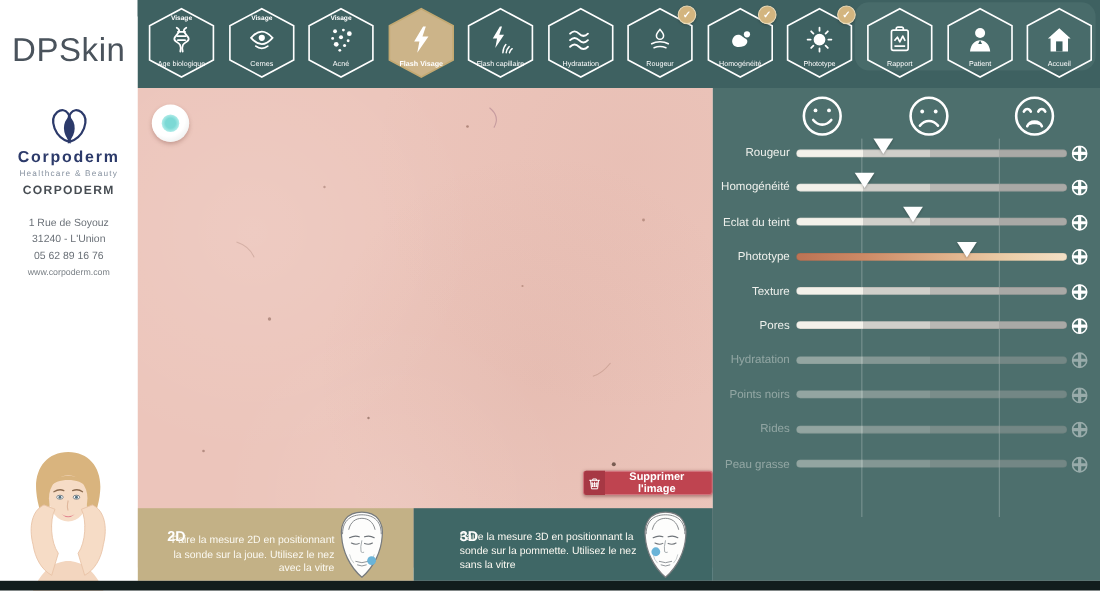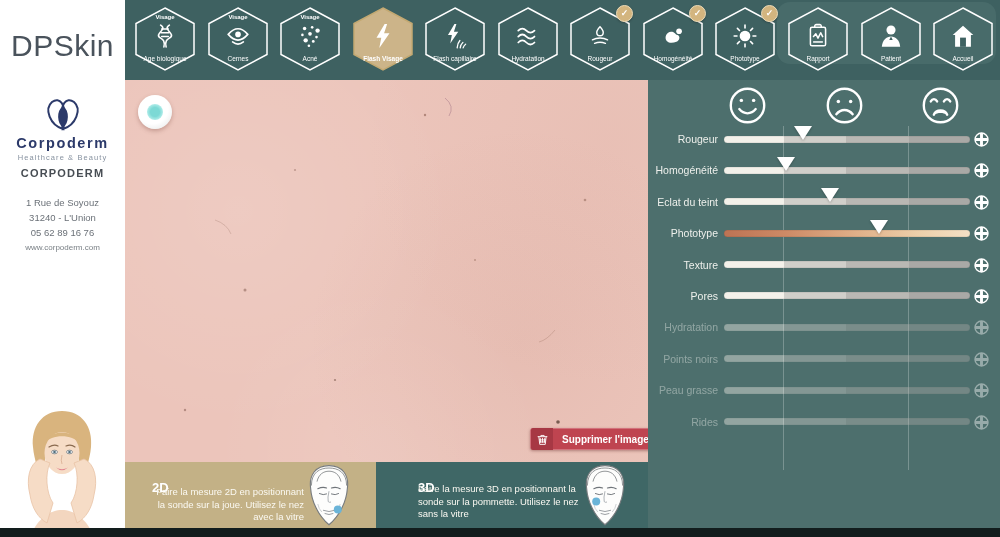--- a/index.html
+++ b/index.html
@@ -33,21 +33,21 @@
   .hex-badge{position:absolute;top:-1px;right:0;width:15px;height:15px;border-radius:50%;
     background:#d3b57f;border:1px solid #ecdcb9;color:#fff;font-size:9px;font-weight:bold;
     line-height:14px;text-align:center;box-shadow:0 1px 2px rgba(0,0,0,.25);}
   
   .viewer{position:absolute;left:125px;top:80px;width:523px;height:436px;
     background:
       radial-gradient(circle at 20% 30%, rgba(255,255,255,.10), transparent 40%),
       radial-gradient(circle at 70% 60%, rgba(180,120,105,.10), transparent 45%),
       radial-gradient(circle at 45% 85%, rgba(255,255,255,.08), transparent 35%),
       radial-gradient(circle at 85% 15%, rgba(190,130,115,.08), transparent 40%),
-      #ecc5bb; padding-left: 44px;}
+      #ecc5bb;}
   .specks{position:absolute;left:0;top:0;}
   .capture-button{position:absolute;left:13px;top:15px;width:34px;height:34px;border-radius:50%;
     background:radial-gradient(circle at 42% 38%, #ffffff 55%, #dfe3e3);
     box-shadow:0 2px 4px rgba(120,70,60,.35);cursor:pointer;}
   .capture-inner{position:absolute;left:9px;top:9px;width:16px;height:16px;border-radius:50%;
     background:radial-gradient(circle, #7cd9d5 40%, #b9efec 75%, #d9f7f5);}
   .delete-button{position:absolute;left:405px;top:348px;height:22px;display:flex;align-items:center;
     background:#bf4450;border:1px solid #d2717b;border-radius:3px;color:#fff;cursor:pointer;
     font-family:"Liberation Sans",sans-serif;font-size:10px;font-weight:bold;padding:0 12px 0 0;
     box-shadow:0 1px 3px rgba(90,30,30,.4);}
@@ -496,33 +496,33 @@
       
     </div>
     <div class="s-plus">
           <svg viewBox="0 0 16 16">
             <circle cx="8" cy="8" r="6.9" fill="none" stroke="#fff" stroke-width="1.5"></circle>
             <path d="M8 1v14M1 8h14" stroke="#fff" stroke-width="3.1"></path>
           </svg>
         </div>
   </div>
       <div class="srow disabled">
+    <div class="s-label">Rides</div>
+    <div class="s-track">
+      
+    </div>
+    <div class="s-plus">
+          <svg viewBox="0 0 16 16">
+            <circle cx="8" cy="8" r="6.9" fill="none" stroke="#fff" stroke-width="1.5"></circle>
+            <path d="M8 1v14M1 8h14" stroke="#fff" stroke-width="3.1"></path>
+          </svg>
+        </div>
+  </div>
+      <div class="srow disabled">
     <div class="s-label">Peau grasse</div>
-    <div class="s-track">
-      
-    </div>
-    <div class="s-plus">
-          <svg viewBox="0 0 16 16">
-            <circle cx="8" cy="8" r="6.9" fill="none" stroke="#fff" stroke-width="1.5"></circle>
-            <path d="M8 1v14M1 8h14" stroke="#fff" stroke-width="3.1"></path>
-          </svg>
-        </div>
-  </div>
-      <div class="srow disabled">
-    <div class="s-label">Rides</div>
     <div class="s-track">
       
     </div>
     <div class="s-plus">
           <svg viewBox="0 0 16 16">
             <circle cx="8" cy="8" r="6.9" fill="none" stroke="#fff" stroke-width="1.5"></circle>
             <path d="M8 1v14M1 8h14" stroke="#fff" stroke-width="3.1"></path>
           </svg>
         </div>
   </div>

